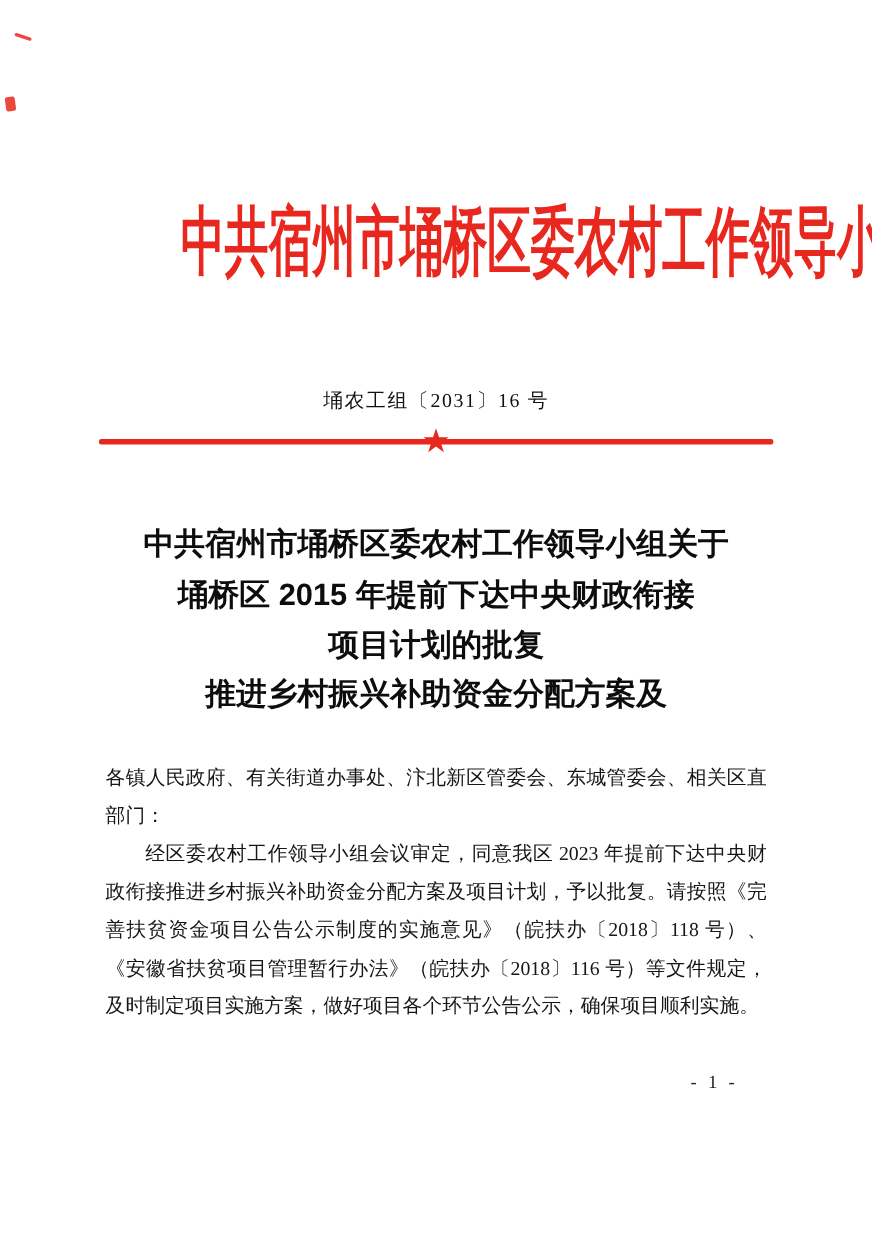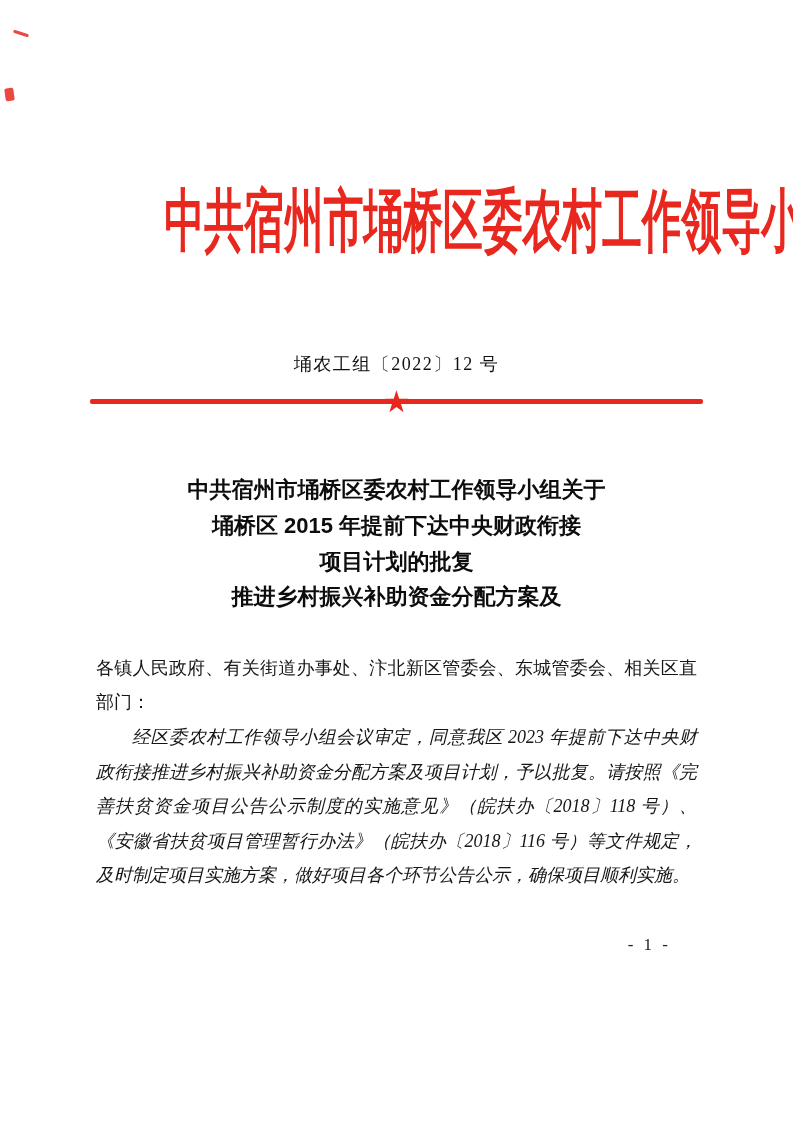--- a/index.html
+++ b/index.html
@@ -66,55 +66,55 @@
     line-height: 1;
     color: var(--accent-red);
     font-family: "DejaVu Sans", sans-serif;
   }
 
   .doc-title {
     margin: 46px 40px 0 40px;
     text-align: center;
     font-family: "Liberation Sans", sans-serif;
     font-weight: 700;
-    font-size: 22px;
+    font-size: 28px;
     line-height: 1.62;
     color: #0d0d0d;
   }
   .doc-title .title-line { display: block; }
 
   .body-text {
     margin: 36px 96px 0 96px;
     font-size: 18px;
     line-height: 1.92;
     text-align: justify;
     color: #161616;
   }
-  .body-text p.paragraph { text-indent: 2em; font-style: italic; }
+  .body-text p.paragraph { text-indent: 2em; }
 
   .page-number {
     margin-top: 42px;
     text-align: right;
     padding-right: 122px;
     font-size: 17px;
     letter-spacing: 3px;
     color: #222;
   }
 </style>
 </head>
 <body>
 
 <div class="page">
 
   <div class="artifact artifact-1"></div>
   <div class="artifact artifact-2"></div>
 
   <div class="red-header">中共宿州市埇桥区委农村工作领导小组文件</div>
 
-  <div class="doc-number">埇农工组〔2022〕12 号</div>
+  <div class="doc-number">埇农工组〔2031〕16 号</div>
 
   <div class="divider">
     <div class="divider-line"></div>
     <span class="star">★</span>
   </div>
 
   <h1 class="doc-title">
     <span class="title-line">中共宿州市埇桥区委农村工作领导小组关于</span>
     <span class="title-line">埇桥区 2015 年提前下达中央财政衔接</span>
     <span class="title-line">项目计划的批复</span>

